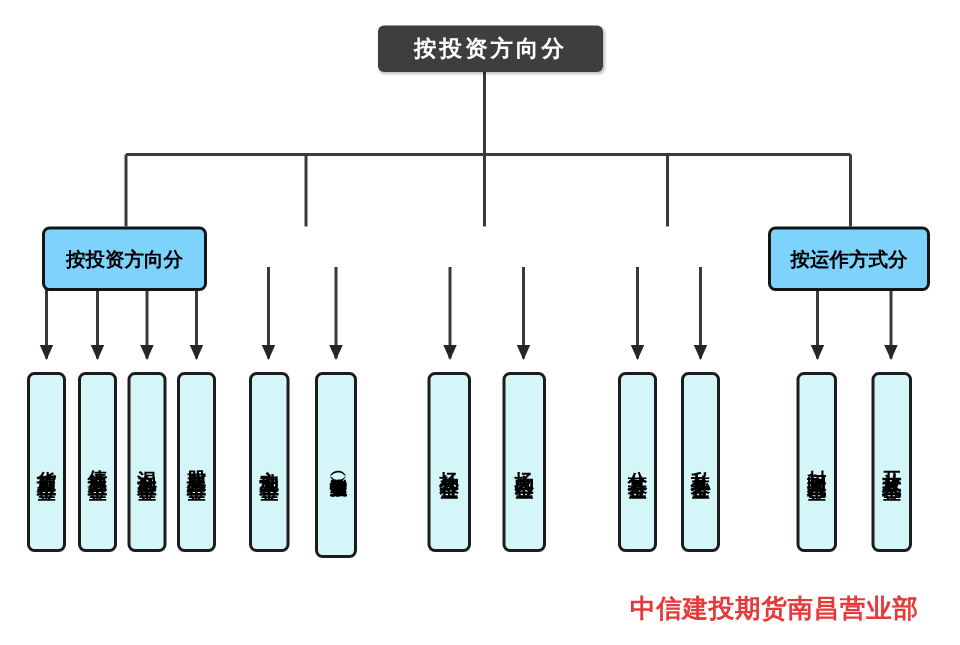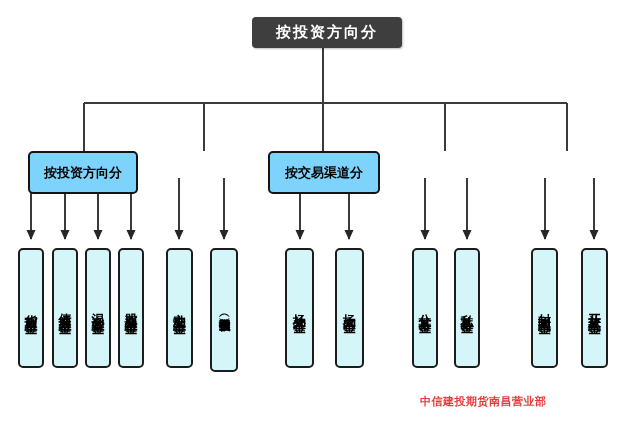--- a/index.html
+++ b/index.html
@@ -40,21 +40,21 @@
   .leaf.tall span{font-size:11.5px;letter-spacing:0;}
 
   #l11{left:18px}  #l12{left:52px}  #l13{left:85px}  #l14{left:118px}
   #l21{left:166px;width:27px} #l22{left:210px;width:28px}
   #l31{left:285px;width:29px} #l32{left:335px;width:29px}
   #l41{left:412px} #l42{left:454px}
   #l51{left:531px;width:27px} #l52{left:581px;width:27px}
 
   .footer{
     position:absolute;left:420px;top:394px;
-    color:#e6393b;font-size:11px;font-weight:bold;letter-spacing:.5px;
+    color:#e6393b;font-size:17px;font-weight:bold;letter-spacing:.5px;
     white-space:nowrap;
   }
 </style>
 </head>
 <body>
 
 <div id="canvas">
 
   <svg id="wires" viewBox="0 0 640 430" xmlns="http://www.w3.org/2000/svg">
     <defs>
@@ -89,21 +89,21 @@
       <line x1="467" y1="178" x2="467" y2="239" marker-end="url(#ah)"></line>
 
       <line x1="545" y1="178" x2="545" y2="239" marker-end="url(#ah)"></line>
       <line x1="594" y1="178" x2="594" y2="239" marker-end="url(#ah)"></line>
     </g>
   </svg>
 
   <div class="root">按投资方向分</div>
 
   <div class="cat" id="cat1">按投资方向分</div>
-  <div class="cat" id="cat3">按交易渠道分</div>
+  <div class="cat" id="cat5">按运作方式分</div>
 
   <div class="leaf" id="l11">
     <span>货币型基金</span>
   </div>
   <div class="leaf" id="l12">
     <span>债券型基金</span>
   </div>
   <div class="leaf" id="l13">
     <span>混合型基金</span>
   </div>

